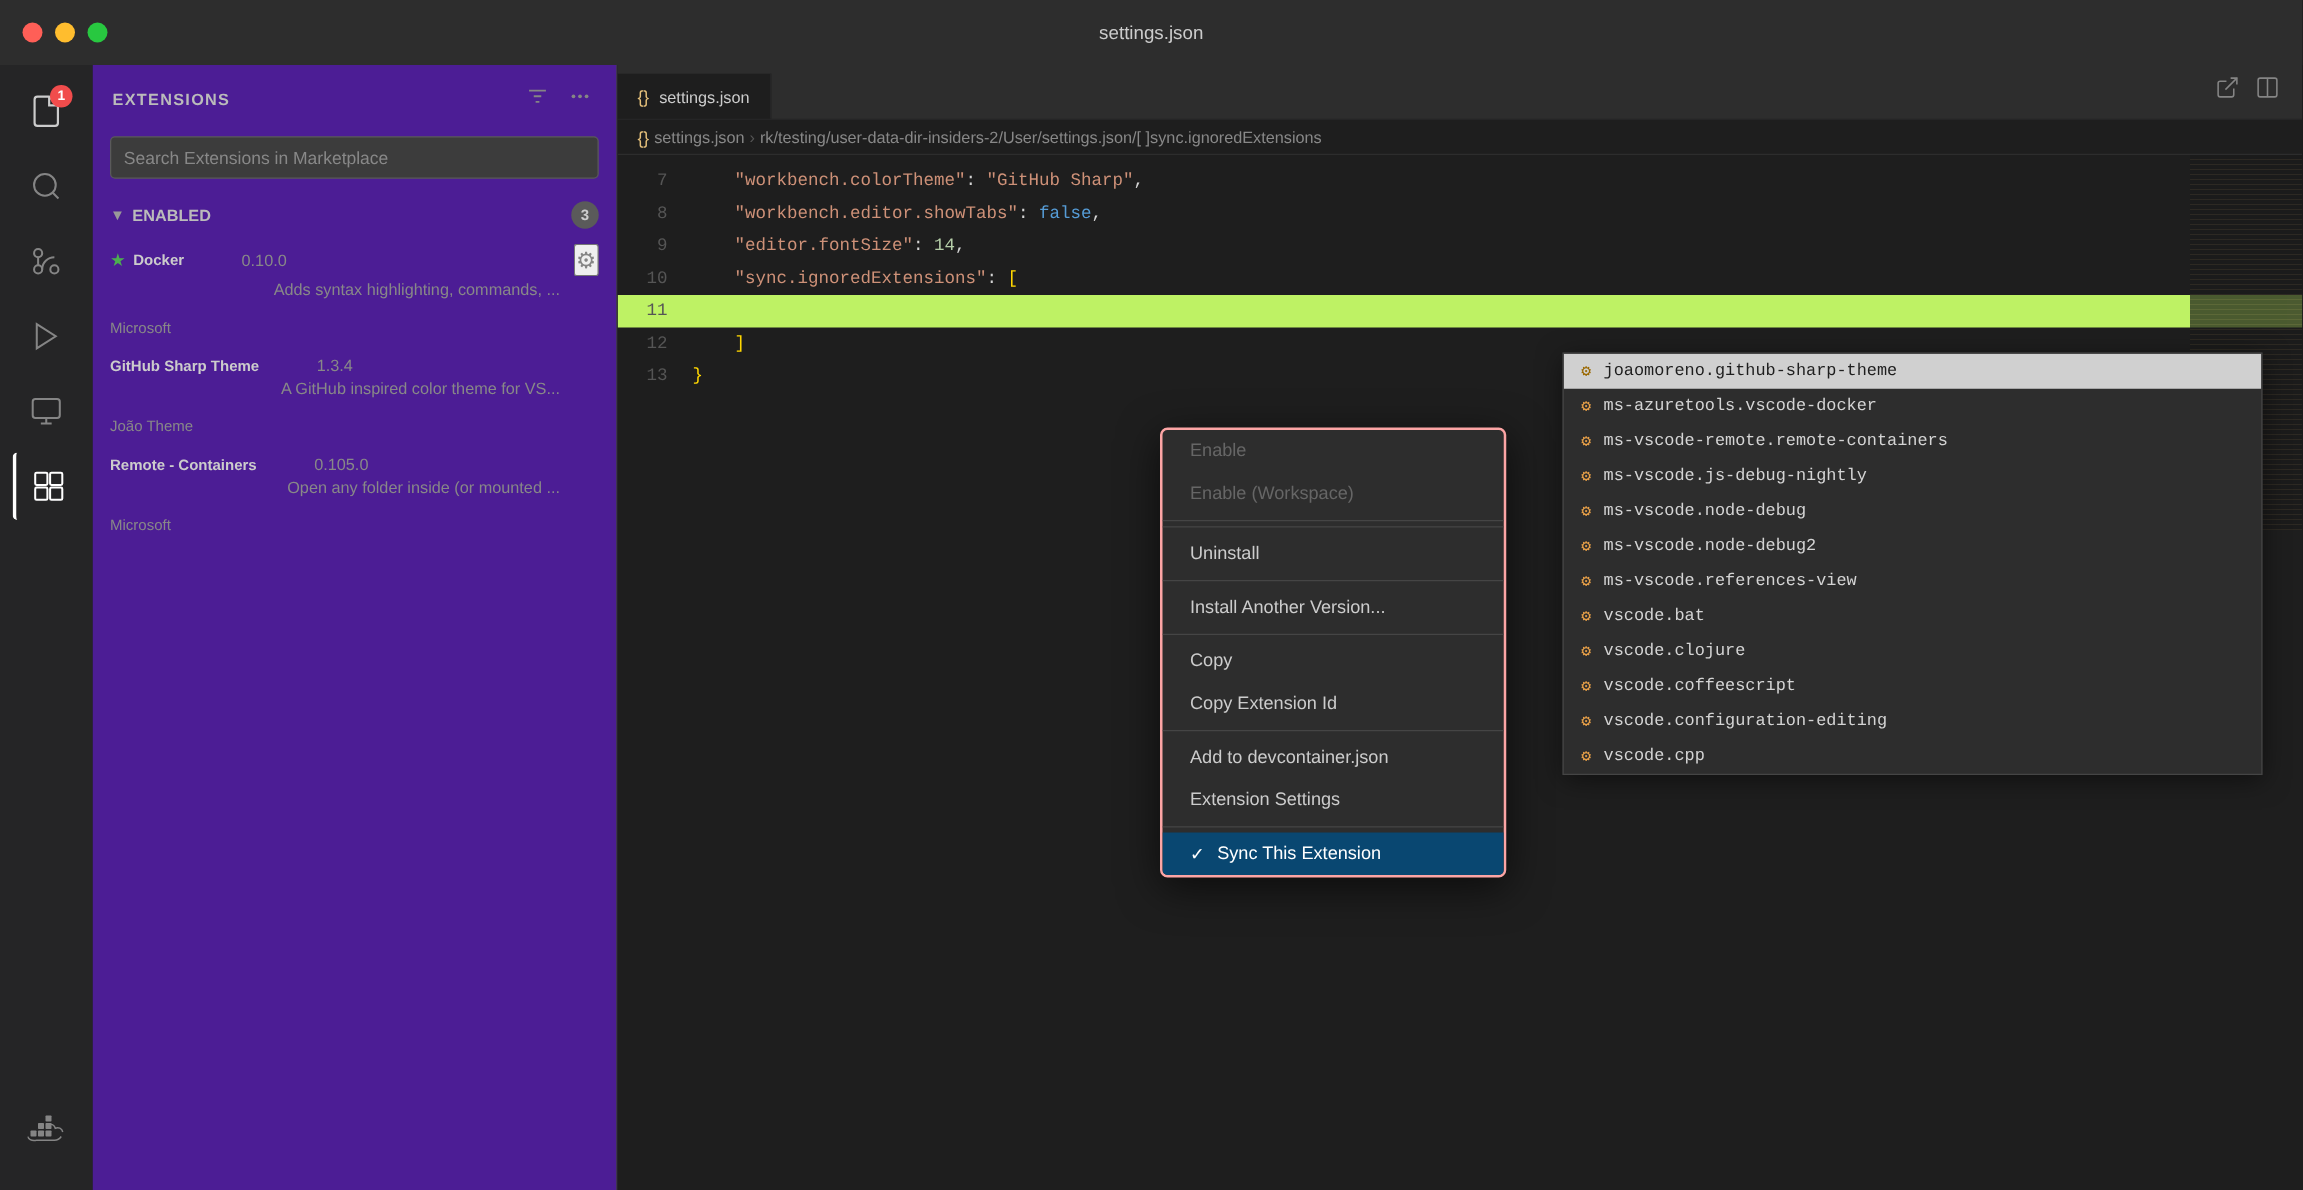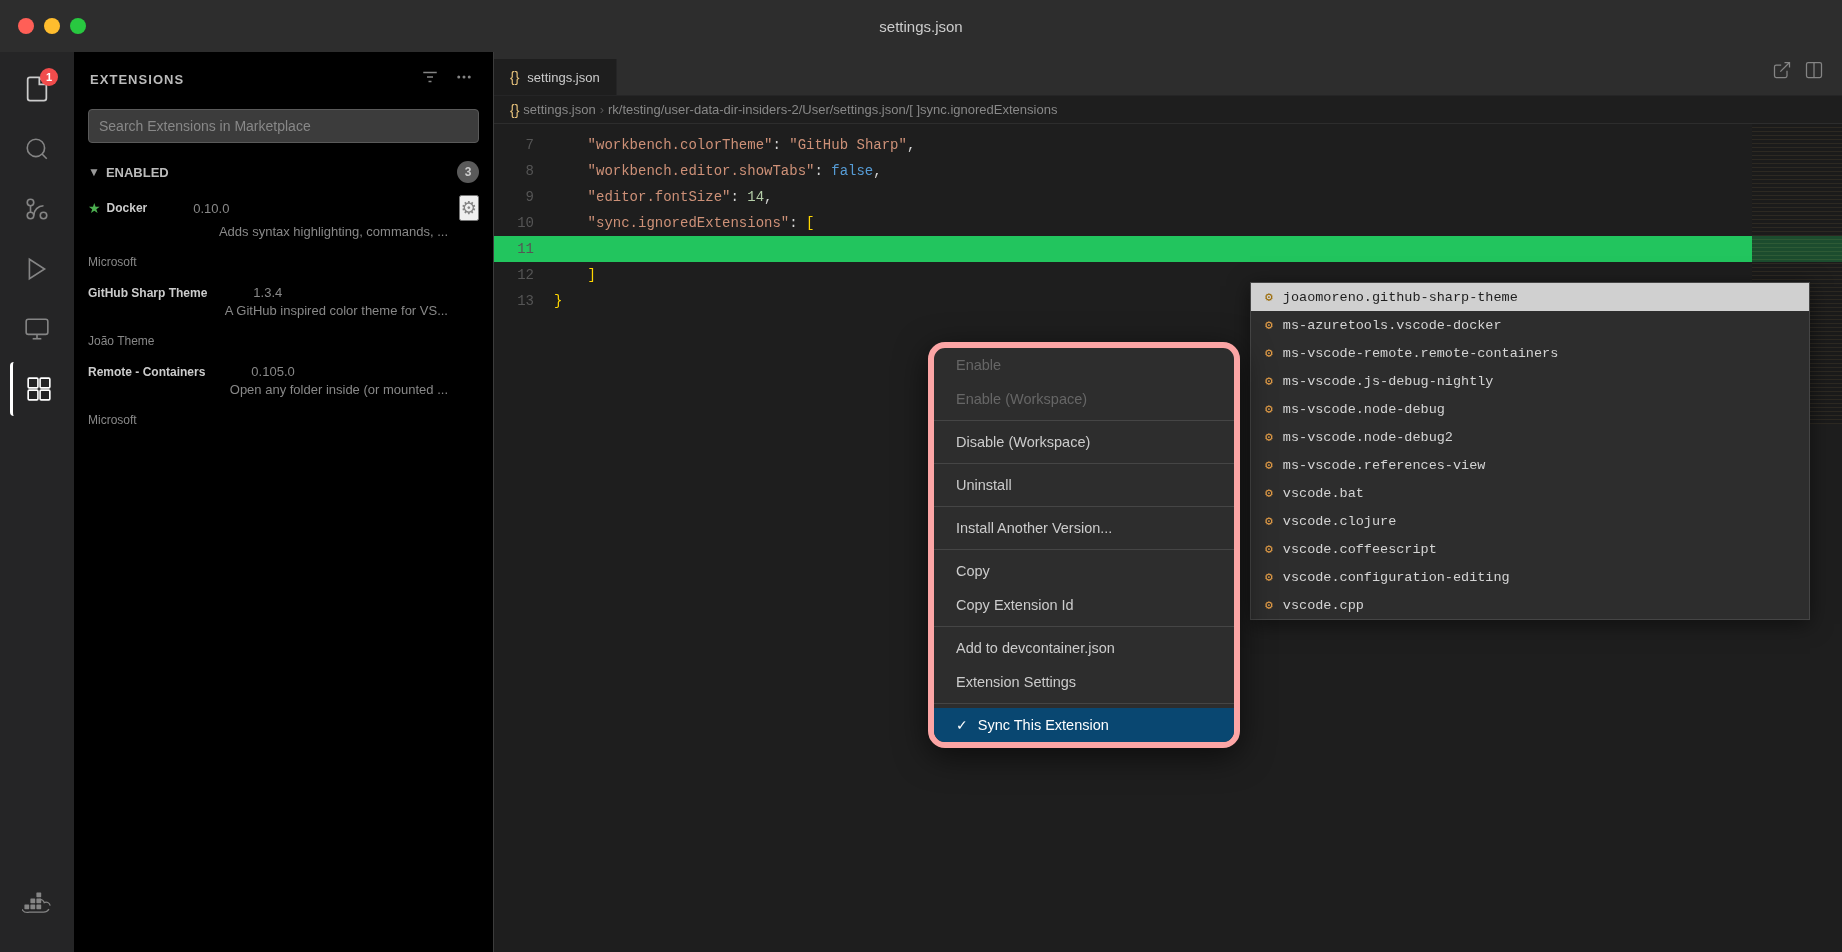--- a/index.html
+++ b/index.html
@@ -102,21 +102,21 @@
       align-items: center;
       justify-content: center;
       cursor: pointer;
       color: #858585;
       font-size: 26px;
     }
 
     
     .sidebar {
       width: 420px;
-      background: #000000;
+      background: #4c1d95;
       display: flex;
       flex-direction: column;
       border-right: 1px solid #3c3c3c;
       flex-shrink: 0;
     }
     .sidebar-header {
       padding: 14px 16px 10px 16px;
       display: flex;
       align-items: center;
       justify-content: space-between;
@@ -334,37 +334,37 @@
       padding-right: 20px;
       user-select: none;
       flex-shrink: 0;
     }
     .line-content {
       color: #d4d4d4;
       font-size: 14px;
       white-space: pre;
     }
     .code-line.highlighted {
-      background: #22c55e;
+      background: #bef264;
     }
     .c-string { color: #ce9178; }
     .c-value { color: #569cd6; }
     .c-number { color: #b5cea8; }
     .c-bracket { color: #ffd700; }
     .c-colon { color: #d4d4d4; }
 
     
     .context-menu {
       position: absolute;
       left: 434px;
       top: 290px;
-      width: 312px;
+      width: 277px;
       background: #2d2d2d;
-      border: 6px solid #fca5a5;
-      border-radius: 17px;
+      border: 2px solid #fca5a5;
+      border-radius: 6px;
       box-shadow: 0 8px 32px rgba(0,0,0,0.6);
       z-index: 100;
       overflow: hidden;
     }
     .menu-item {
       padding: 9px 22px;
       color: #ccc;
       font-size: 14.5px;
       cursor: pointer;
       display: flex;
@@ -647,23 +647,20 @@
     </div>
 
     <div class="context-menu">
       <div class="menu-item disabled">
         <span>Enable</span>
       </div>
       <div class="menu-item disabled">
         <span>Enable (Workspace)</span>
       </div>
       <div class="menu-divider"></div>
-      <div class="menu-item">
-        <span>Disable (Workspace)</span>
-      </div>
       <div class="menu-divider"></div>
       <div class="menu-item">
         <span>Uninstall</span>
       </div>
       <div class="menu-divider"></div>
       <div class="menu-item">
         <span>Install Another Version...</span>
       </div>
       <div class="menu-divider"></div>
       <div class="menu-item">

